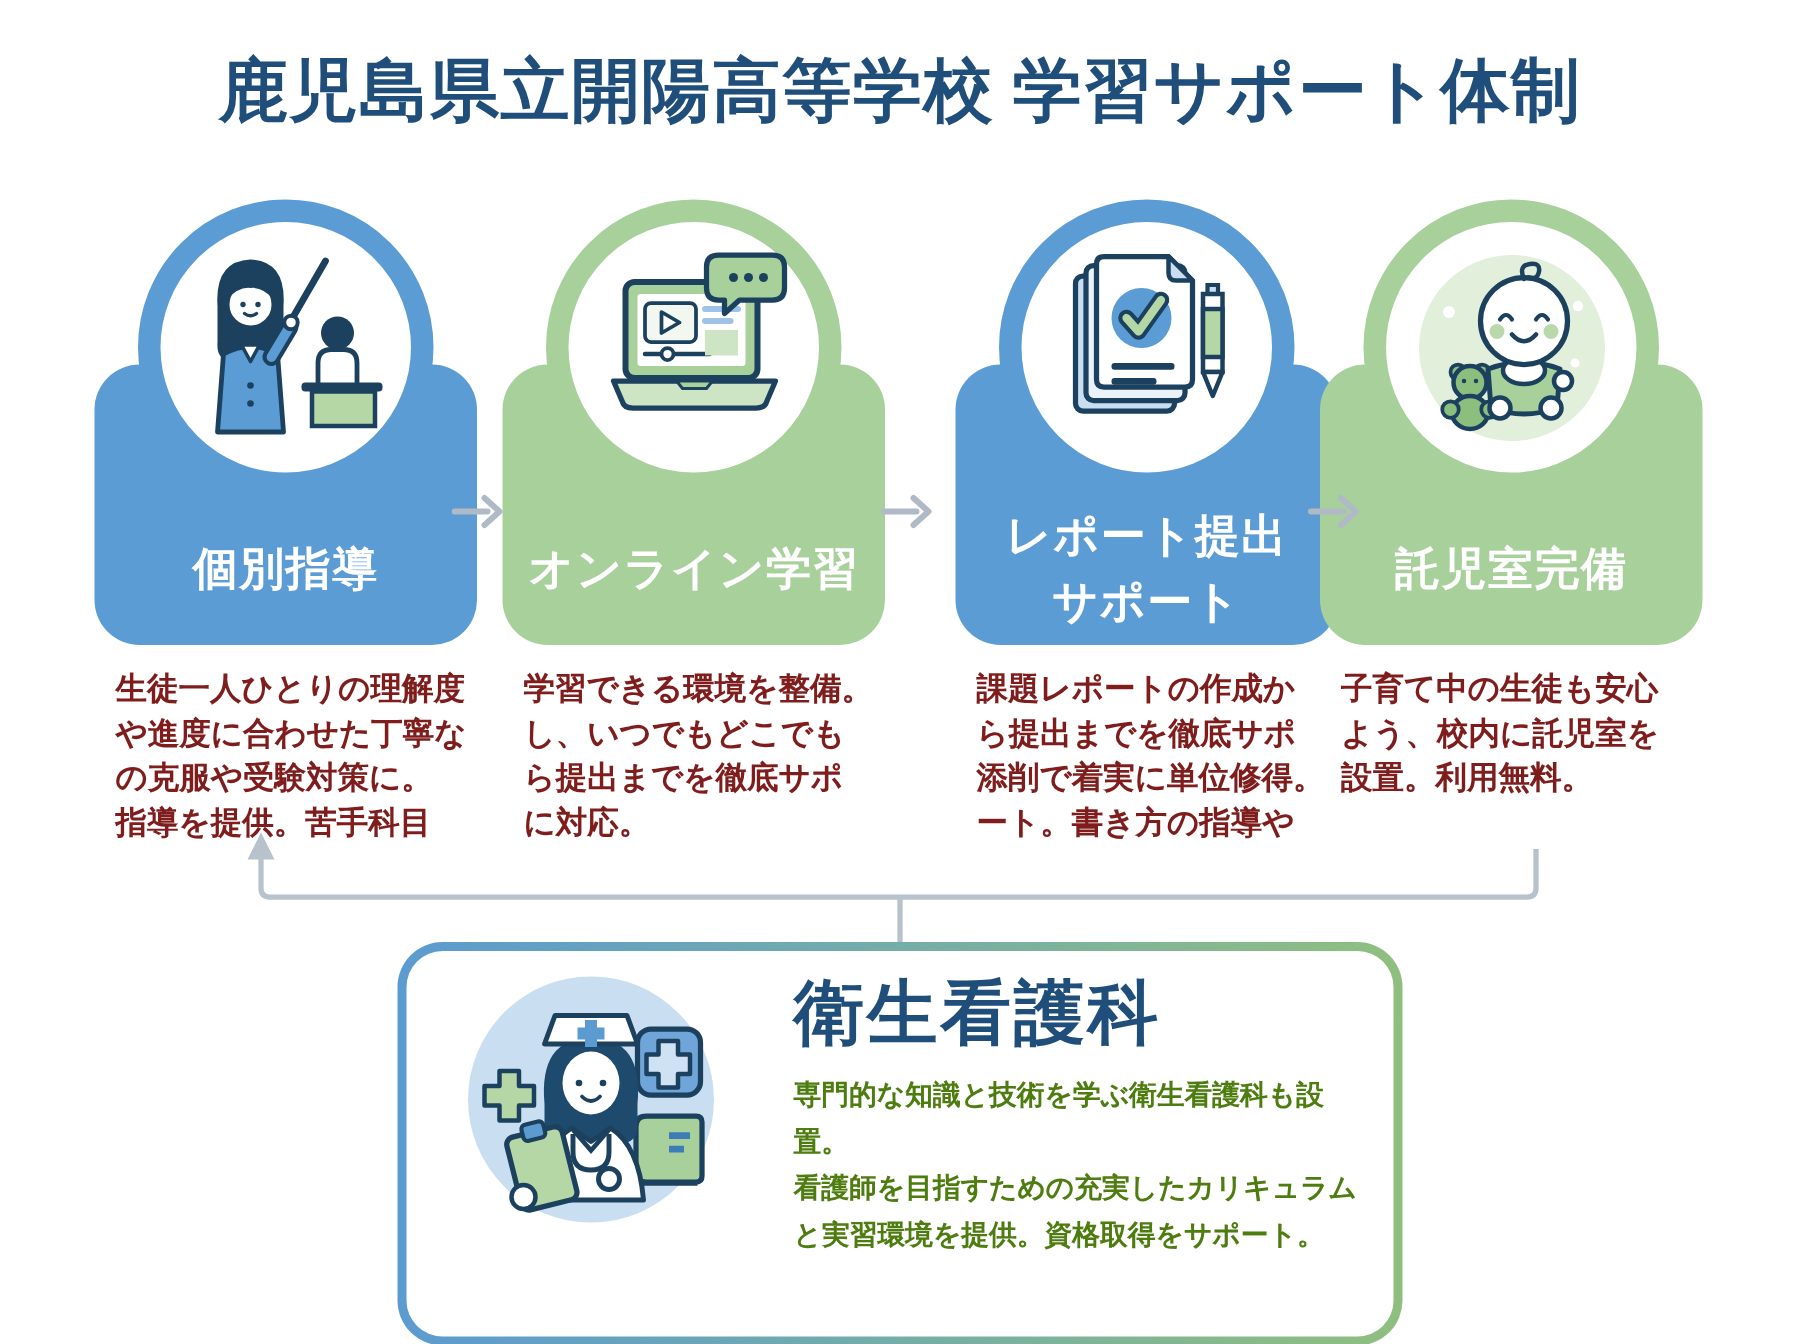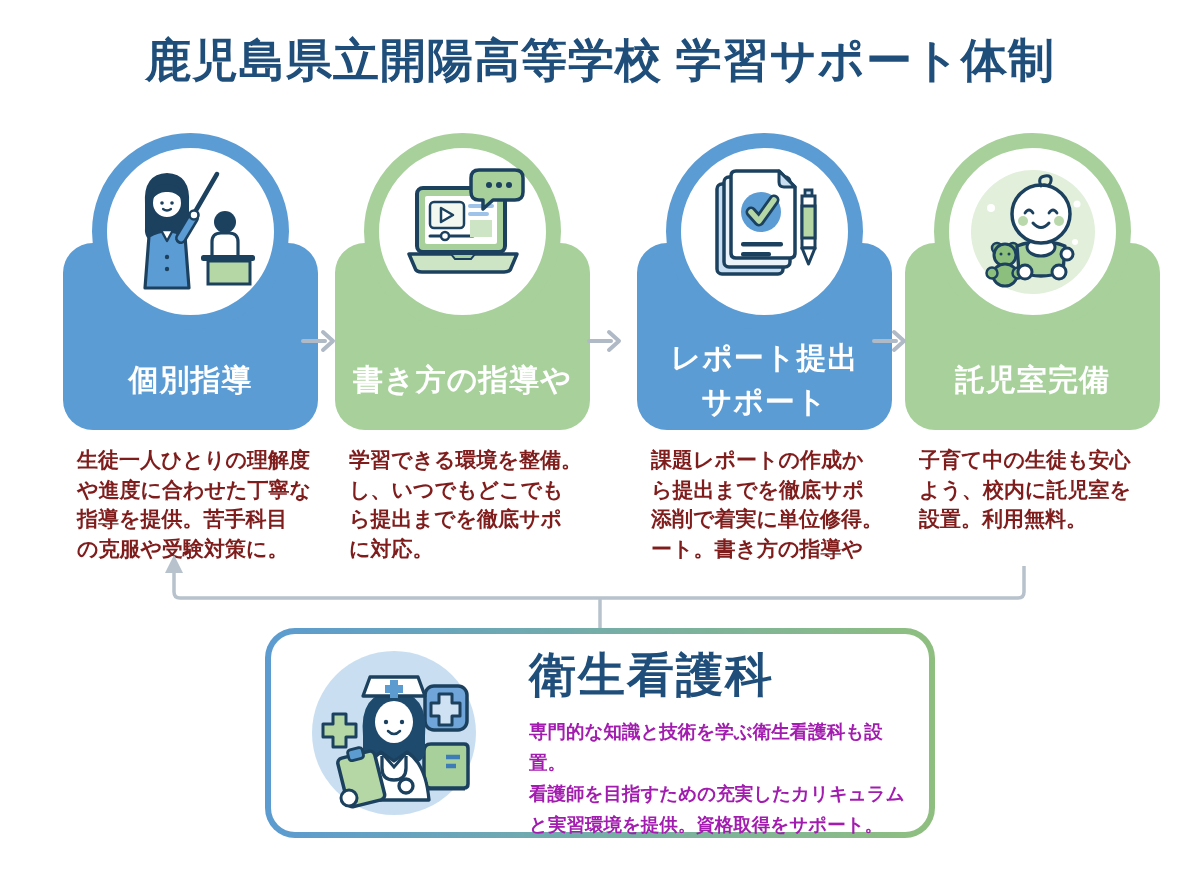--- a/index.html
+++ b/index.html
@@ -1,45 +1,45 @@
 <!DOCTYPE html>
 <html><head>
 <meta charset="utf-8">
 <style>
   html,body{margin:0;padding:0;background:#fff;}
   .page{position:relative;width:1200px;height:896px;background:#ffffff;overflow:hidden;
-        font-family:Liberation Sans, sans-serif;font-weight:700;}
+        font-family:Liberation Serif, serif;font-weight:700;}
   .title{position:absolute;top:30px;left:0;width:100%;text-align:center;margin:0;
          font-size:46px;letter-spacing:1px;color:#1E4E79;}
   
   .col{position:absolute;top:133px;width:255px;height:480px;}
-  .col1{left:63px;} .col2{left:335px;} .col3{left:637px;} .col4{left:905px;}
+  .col1{left:63px;} .col2{left:335px;} .col3{left:637px;} .col4{left:880px;}
   .card-body{position:absolute;top:110px;left:0;width:255px;height:187px;border-radius:30px;}
   .blue .card-body{background:#5C9CD4;}
   .green .card-body{background:#A7D09B;}
   .card-circle{position:absolute;top:0;left:29px;width:197px;height:197px;border-radius:50%;
                box-sizing:border-box;background:#fff;display:flex;align-items:center;justify-content:center;}
   .blue .card-circle{border:15px solid #5C9CD4;}
   .green .card-circle{border:15px solid #A7D09B;}
   .card-label{position:absolute;top:197px;left:0;width:255px;height:100px;
               display:flex;flex-direction:column;align-items:center;justify-content:center;
               color:#ffffff;font-size:30px;line-height:44px;text-align:center;letter-spacing:1px;}
   .card-desc{position:absolute;top:312px;left:14px;width:238px;
              font-size:21px;line-height:29.5px;color:#7f1d1d;}
   .arrow{position:absolute;top:328px;width:36px;height:26px;}
   .arrow1{left:301px;} .arrow2{left:587px;} .arrow3{left:872px;}
   .connector{position:absolute;left:0;top:548px;width:1200px;height:90px;}
   
-  .nursing-box{position:absolute;left:265px;top:628px;width:670px;height:210px;box-sizing:border-box;
+  .nursing-box{position:absolute;left:265px;top:628px;width:670px;height:269px;box-sizing:border-box;
                background:linear-gradient(90deg,#5B9BD0,#8FBF7F);border-radius:30px;padding:6px;}
   .nursing-inner{position:relative;width:100%;height:100%;background:#ffffff;border-radius:24px;}
   .nurse-wrap{position:absolute;left:38px;top:14px;width:170px;height:170px;}
   .nursing-text{position:absolute;left:258px;top:10px;width:390px;}
   .nursing-title{font-size:47px;color:#1E4E79;letter-spacing:2px;}
-  .nursing-desc{margin-top:9px;font-size:18.5px;line-height:31px;color:#a21caf;}
+  .nursing-desc{margin-top:9px;font-size:18.5px;line-height:31px;color:#4d7c0f;}
 </style>
 </head>
 <body>
 
 <div class="page">
 
   <h1 class="title">鹿児島県立開陽高等学校 学習サポート体制</h1>
 
   <div class="col col1 blue">
     <div class="card-body"></div>
@@ -64,22 +64,22 @@
         <rect x="80" y="93" width="54" height="6" rx="2.5" fill="#1C415F"></rect>
         <rect x="87" y="99" width="42" height="23" fill="#B5D6A5" stroke="#1C415F" stroke-width="3"></rect>
       </svg>
     </div>
     <div class="card-label">
       <span>個別指導</span>
     </div>
     <div class="card-desc">
       <div>生徒一人ひとりの理解度</div>
       <div>や進度に合わせた丁寧な</div>
+      <div>の克服や受験対策に。</div>
       <div>指導を提供。苦手科目</div>
-      <div>の克服や受験対策に。</div>
     </div>
   </div>
 
   <div class="col col2 green">
     <div class="card-body"></div>
     <div class="card-circle">
       <svg viewBox="0 0 140 140" width="140" height="140">
         <rect x="24" y="26" width="88" height="64" rx="6" fill="#A7D09B" stroke="#1C415F" stroke-width="4"></rect>
         <rect x="32" y="34" width="72" height="48" rx="2" fill="#fff"></rect>
         <rect x="37" y="40" width="34" height="26" rx="4" fill="#F2F8F0" stroke="#1C415F" stroke-width="2.5"></rect>
@@ -91,21 +91,21 @@
         <rect x="77" y="58" width="22" height="17" fill="#CDE4C5"></rect>
         <path d="M16,92 L124,92 L118,106 Q117,110 111,110 L29,110 Q23,110 22,106 Z" fill="#CDE4C5" stroke="#1C415F" stroke-width="3.5" stroke-linejoin="round"></path>
         <path d="M58,92 L82,92 L78,97 L62,97 Z" fill="#A7D09B" stroke="#1C415F" stroke-width="2"></path>
         <path d="M86,8 h36 q8,0 8,8 v14 q0,8 -8,8 h-22 l-10,9 v-9 h-4 q-8,0 -8,-8 v-14 q0,-8 8,-8 z" fill="#A7D09B" stroke="#1C415F" stroke-width="3.5" stroke-linejoin="round"></path>
         <circle cx="96" cy="23" r="3" fill="#1C415F"></circle>
         <circle cx="106" cy="23" r="3" fill="#1C415F"></circle>
         <circle cx="116" cy="23" r="3" fill="#1C415F"></circle>
       </svg>
     </div>
     <div class="card-label">
-      <span>書き方の指導や</span>
+      <span>オンライン学習</span>
     </div>
     <div class="card-desc">
       <div>学習できる環境を整備。</div>
       <div>し、いつでもどこでも</div>
       <div>ら提出までを徹底サポ</div>
       <div>に対応。</div>
     </div>
   </div>
 
   <div class="col col3 blue">

